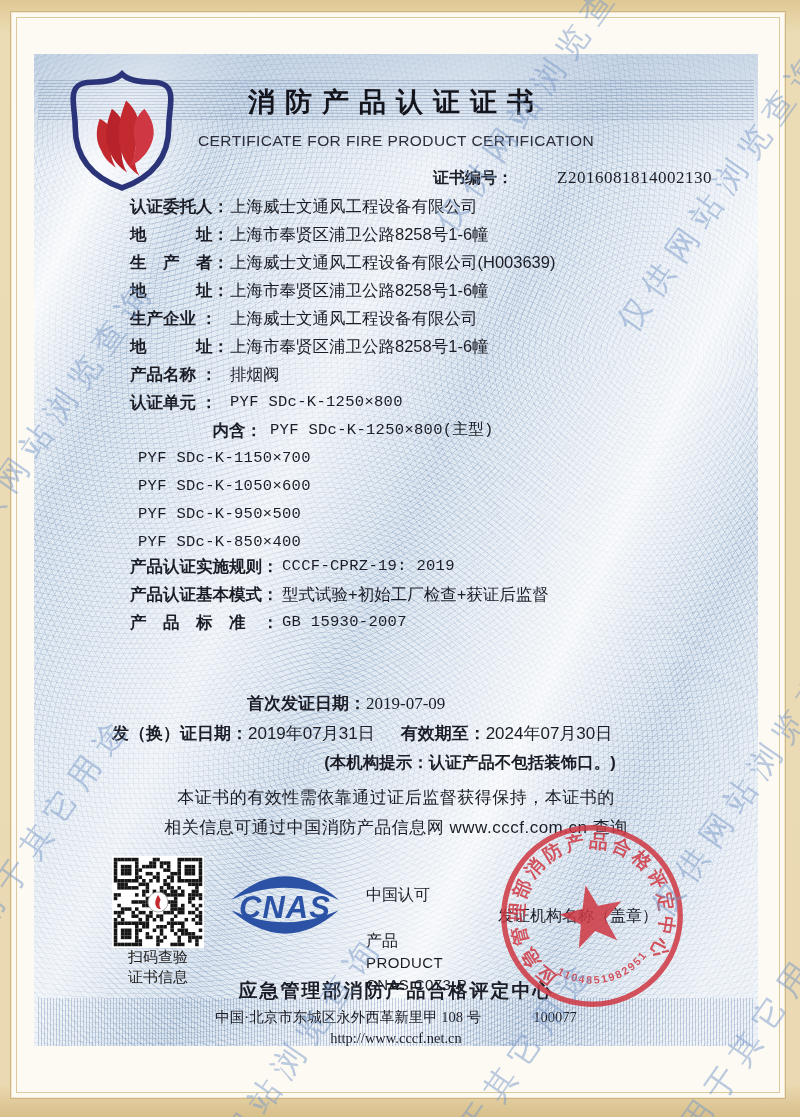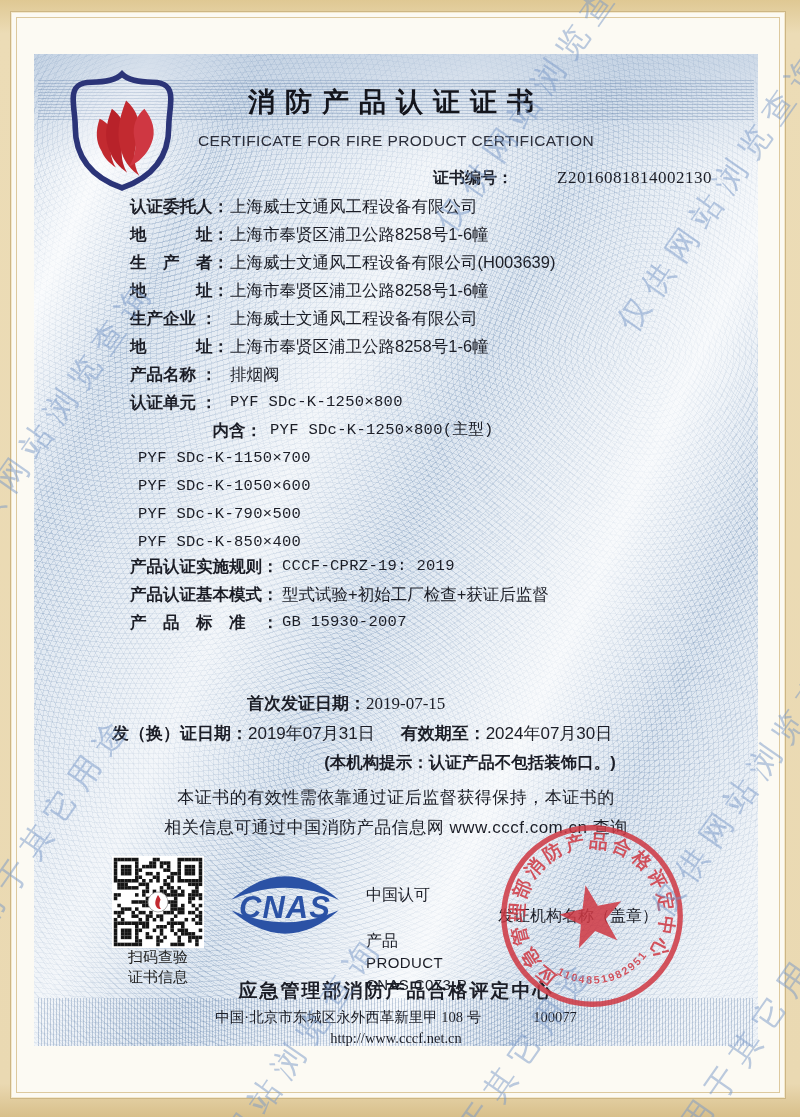--- a/index.html
+++ b/index.html
@@ -150,21 +150,21 @@
         <span class="ilab">内含：</span>
         <span class="ival code">PYF SDc-K-1250×800(主型)</span>
       </div>
     <div class="irow">
         <span class="ival code ind">PYF SDc-K-1150×700</span>
       </div>
     <div class="irow">
         <span class="ival code ind">PYF SDc-K-1050×600</span>
       </div>
     <div class="irow">
-        <span class="ival code ind">PYF SDc-K-790×500</span>
+        <span class="ival code ind">PYF SDc-K-950×500</span>
       </div>
     <div class="irow">
         <span class="ival code ind">PYF SDc-K-850×400</span>
       </div>
   </div>
 
   <div class="abs z3 rules">
     <div class="frow">
         <span class="labw">产品认证实施规则：</span>
         <span class="code">CCCF-CPRZ-19: 2019</span>
@@ -176,21 +176,21 @@
     <div class="frow">
         <span class="labw">产　品　标　准　：</span>
         <span class="code">GB 15930-2007</span>
       </div>
   </div>
 
   <div class="abs z3 compliance">
   </div>
 
   <div class="abs z3 date-first">
-    <span class="blab">首次发证日期：</span><span class="dval">2019-07-15</span>
+    <span class="blab">首次发证日期：</span><span class="dval">2019-07-09</span>
   </div>
   <div class="abs z3 date-issue">
     <span class="blab">发（换）证日期：</span>
     <span>2019年07月31日</span>
     <span style="width:26px;flex:none;"></span>
     <span class="blab">有效期至：</span>
     <span>2024年07月30日</span>
   </div>
   <div class="abs z3 note">(本机构提示：认证产品不包括装饰口。)</div>
 

